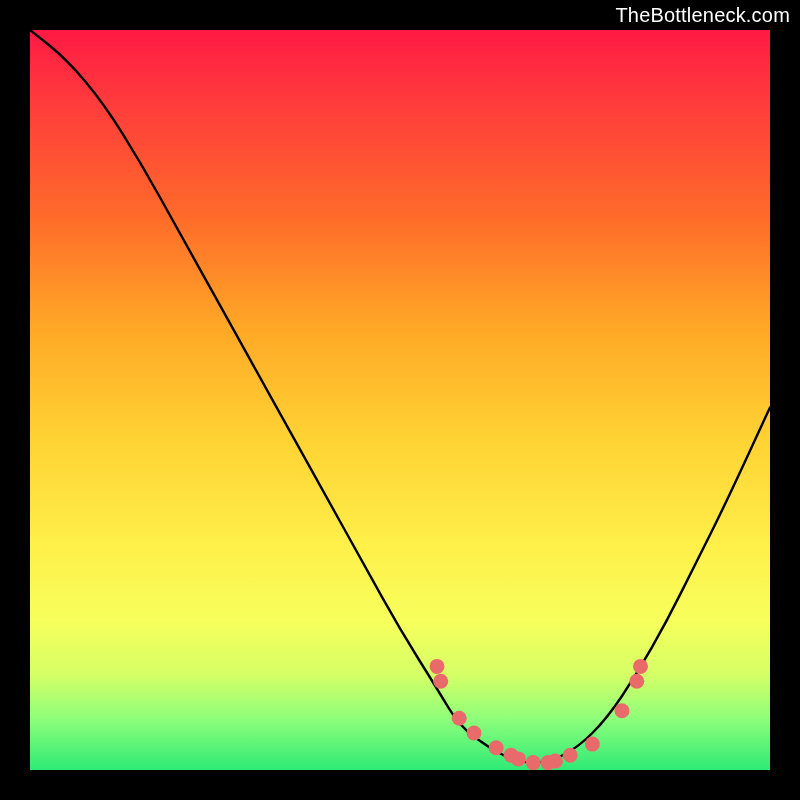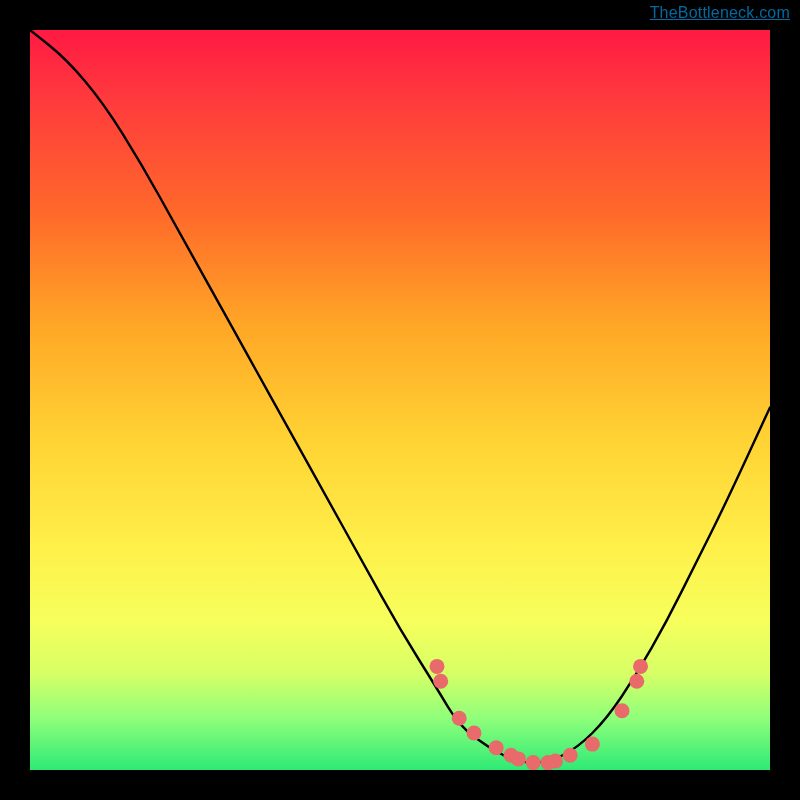--- a/index.html
+++ b/index.html
@@ -36,24 +36,23 @@
       #d6ff66 87%,
       #8fff7a 93%,
       #2eea76 100%
     );
   }
   .watermark {
     position: absolute;
     top: 4px;
     right: 10px;
     font-family: Arial, Helvetica, sans-serif;
-    font-size: 16px;
-    color: #0369a1;
+    font-size: 20px;
+    color: #ffffff;
     letter-spacing: 0.2px;
-    text-decoration: underline;
   }
   svg {
     position: absolute;
     top: 0;
     left: 0;
   }
 </style>
 </head>
 <body>
 

